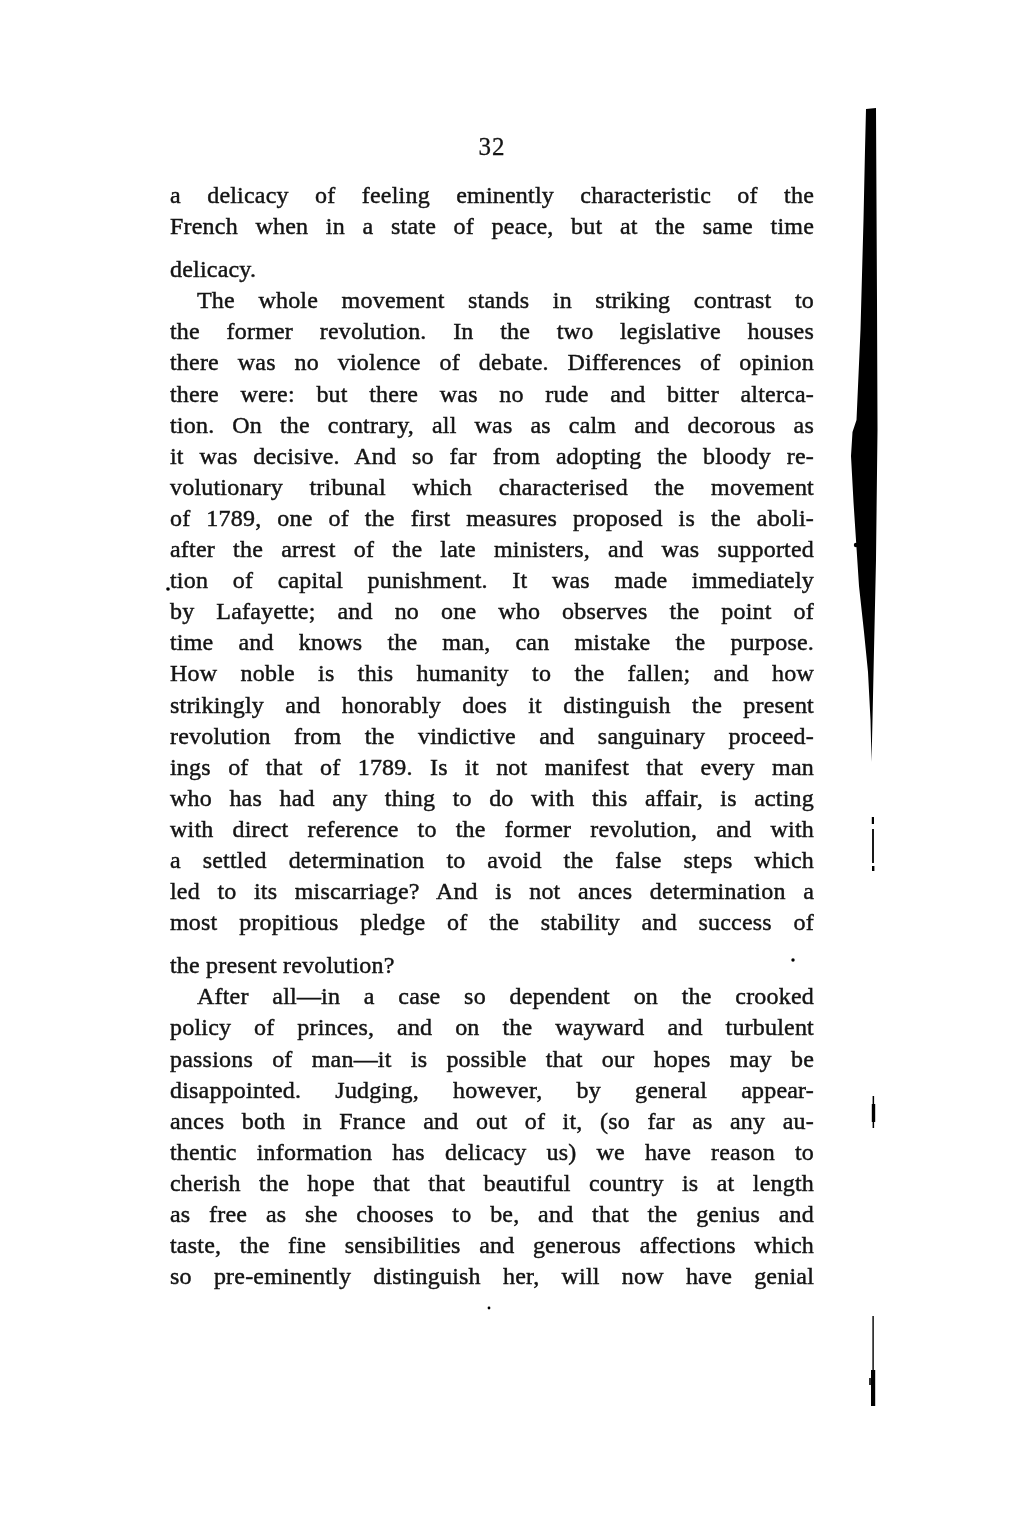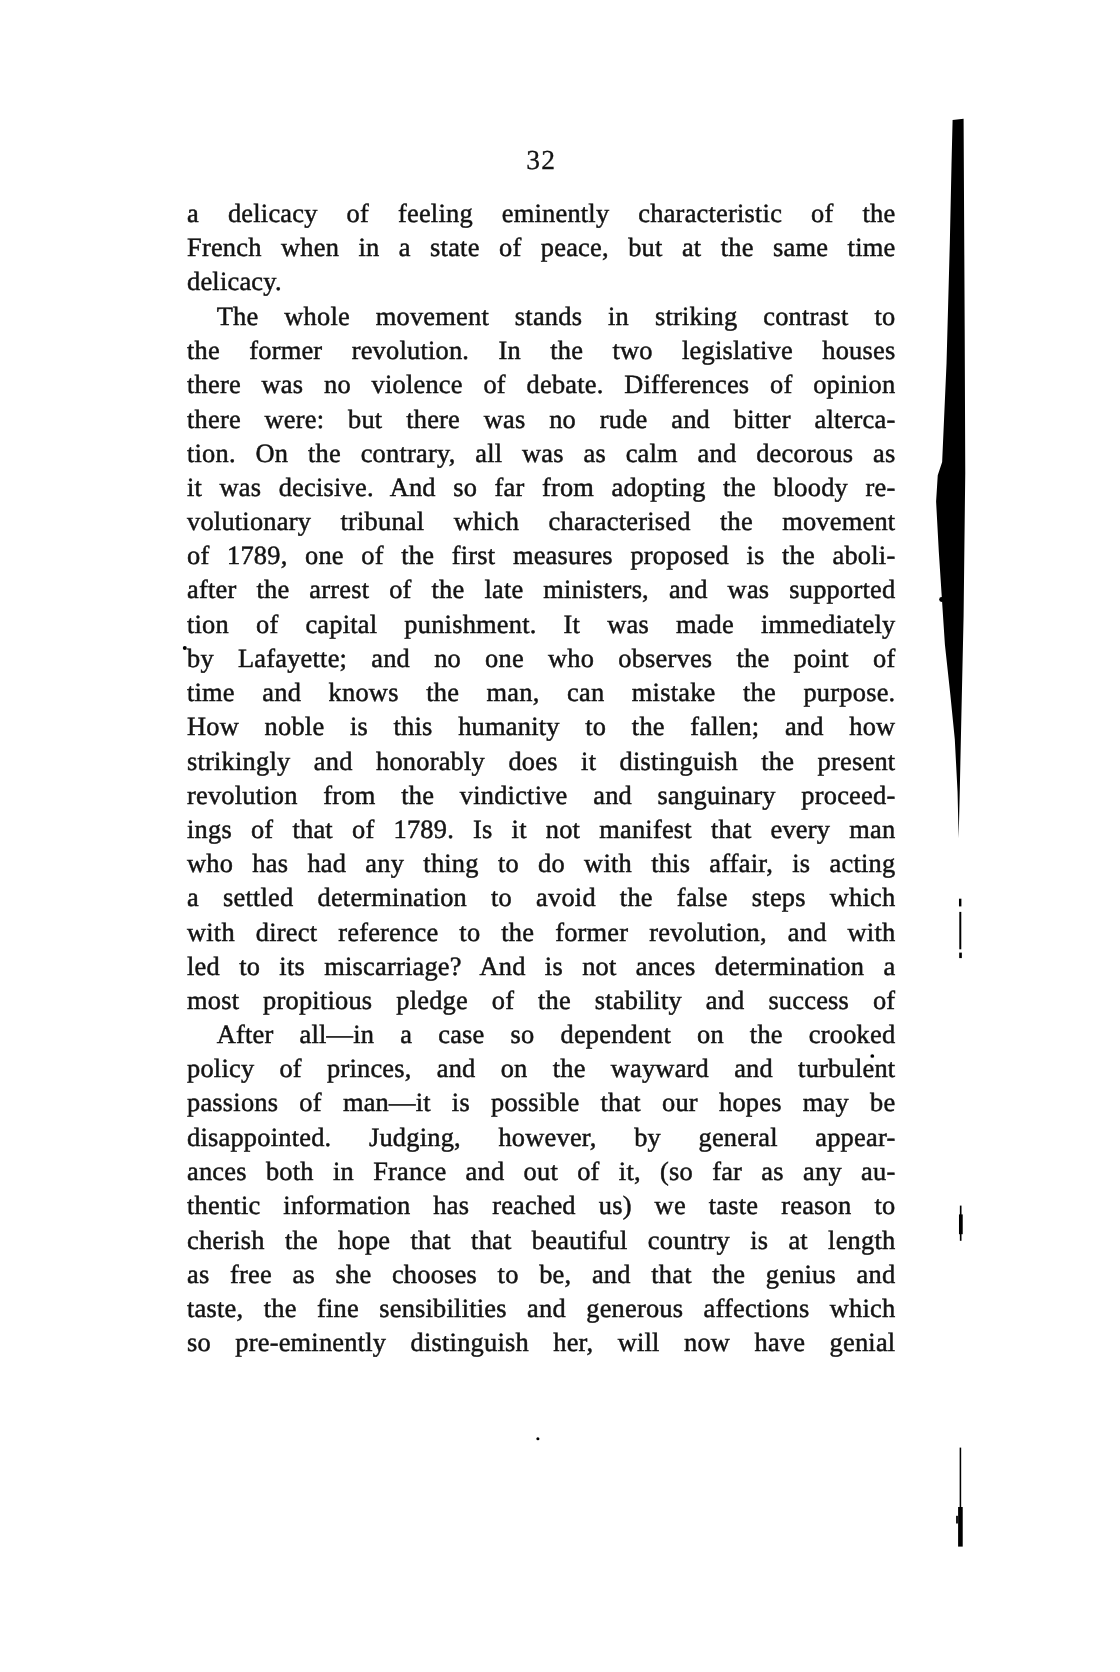--- a/index.html
+++ b/index.html
@@ -44,20 +44,21 @@
     margin: 0;
     padding: 0;
   }
   .line {
     text-align: justify;
     text-align-last: justify;
     white-space: normal;
   }
   .line.endline {
     text-align-last: left;
+    margin-top: 12px;
   }
   .line.indent {
     text-indent: 27px;
   }
   .artifact-layer {
     position: absolute;
     inset: 0;
     pointer-events: none;
   }
 </style>
@@ -85,32 +86,33 @@
         <div class="line">of 1789, one of the first measures proposed is the aboli-</div>
         <div class="line">after the arrest of the late ministers, and was supported</div>
         <div class="line">tion of capital punishment.  It was made immediately</div>
         <div class="line">by Lafayette; and no one who observes the point of</div>
         <div class="line">time and knows the man, can mistake the purpose.</div>
         <div class="line">How noble is this humanity to the fallen; and how</div>
         <div class="line">strikingly and honorably does it distinguish the present</div>
         <div class="line">revolution from the vindictive and sanguinary proceed-</div>
         <div class="line">ings of that of 1789.  Is it not manifest that every man</div>
         <div class="line">who has had any thing to do with this affair, is acting</div>
+        <div class="line">with direct reference to the former revolution, and with</div>
         <div class="line">a settled determination to avoid the false steps which</div>
-        <div class="line">with direct reference to the former revolution, and with</div>
         <div class="line">led to its miscarriage?  And is not ances determination a</div>
         <div class="line">most propitious pledge of the stability and success of</div>
+        <div class="line endline">the present revolution?</div>
       </div>
       <div class="para">
         <div class="line indent">After all—in a case so dependent on the crooked</div>
         <div class="line">policy of princes, and on the wayward and turbulent</div>
         <div class="line">passions of man—it is possible that our hopes may be</div>
         <div class="line">disappointed.  Judging, however, by general appear-</div>
         <div class="line">ances both in France and out of it, (so far as any au-</div>
-        <div class="line">thentic information has reached us) we taste reason to</div>
+        <div class="line">thentic information has delicacy us) we have reason to</div>
         <div class="line">cherish the hope that that beautiful country is at length</div>
         <div class="line">as free as she chooses to be, and that the genius and</div>
         <div class="line">taste, the fine sensibilities and generous affections which</div>
         <div class="line">so pre-eminently distinguish her, will now have genial</div>
       </div>
     </div>
 
   <svg class="artifact-layer" width="1018" height="1520" viewBox="0 0 1018 1520">
 
     <path fill="#000000" d="M866,109

